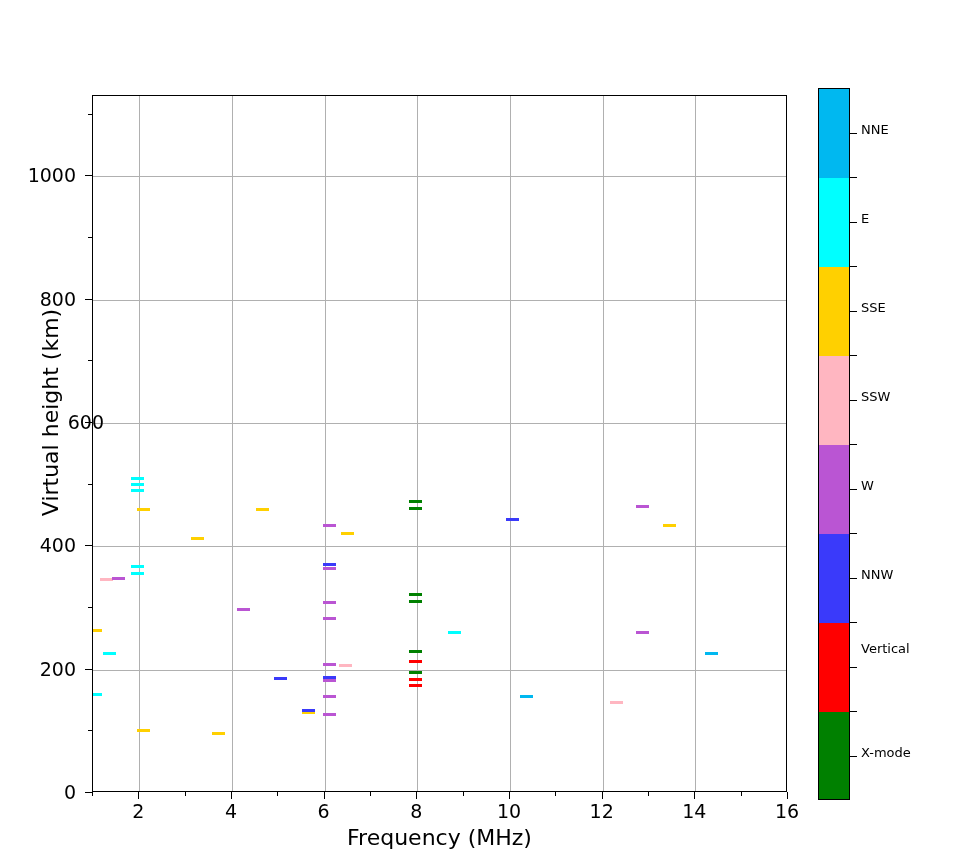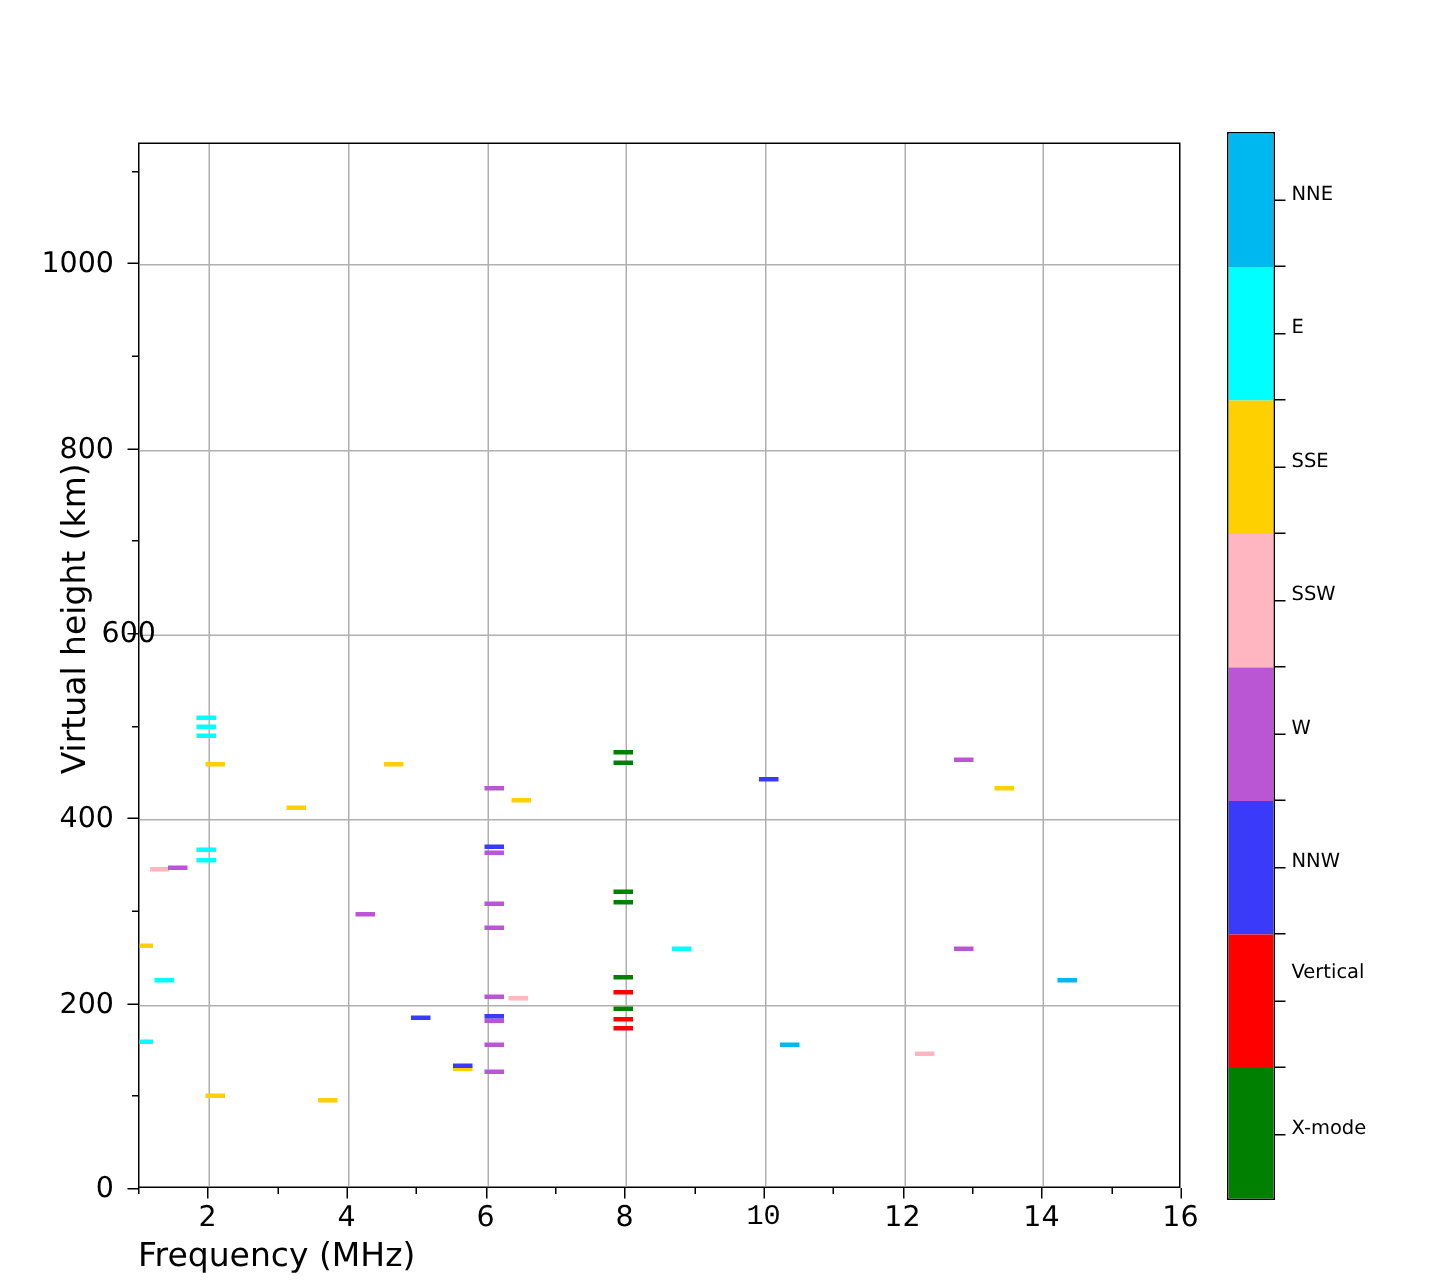--- a/index.html
+++ b/index.html
@@ -105,20 +105,21 @@
     text-align: right;
     font-size: 19px;
     color: #000;
     transform: translateY(-11px);
   }
   #xlabel {
     position: absolute;
     left: 92px;
     top: 825px;
     width: 695px;
+    text-align: center;
     font-size: 22px;
     color: #000;
   }
   #ylabel {
     position: absolute;
     left: -150px;
     top: 400px;
     width: 400px;
     text-align: center;
     font-size: 22px;
@@ -230,21 +231,21 @@
   <div id="ticks-layer">
       <div class="xtick-major" style="left: 138.333px;"></div>
       <div class="xticklabel" style="left: 138.333px;">2</div>
       <div class="xtick-major" style="left: 231px;"></div>
       <div class="xticklabel" style="left: 231px;">4</div>
       <div class="xtick-major" style="left: 323.667px;"></div>
       <div class="xticklabel" style="left: 323.667px;">6</div>
       <div class="xtick-major" style="left: 416.333px;"></div>
       <div class="xticklabel" style="left: 416.333px;">8</div>
       <div class="xtick-major" style="left: 509px;"></div>
-      <div class="xticklabel" style="left: 509px; font-family: Liberation Mono, monospace;">10</div>
+      <div class="xticklabel" style="left: 509px;">10</div>
       <div class="xtick-major" style="left: 601.667px;"></div>
       <div class="xticklabel" style="left: 601.667px;">12</div>
       <div class="xtick-major" style="left: 694.333px;"></div>
       <div class="xticklabel" style="left: 694.333px; text-align: center;">14</div>
       <div class="xtick-major" style="left: 787px;"></div>
       <div class="xticklabel" style="left: 787px;">16</div>
       <div class="xtick-minor" style="left: 92px;"></div>
       <div class="xtick-minor" style="left: 184.667px;"></div>
       <div class="xtick-minor" style="left: 277.333px;"></div>
       <div class="xtick-minor" style="left: 370px;"></div>

